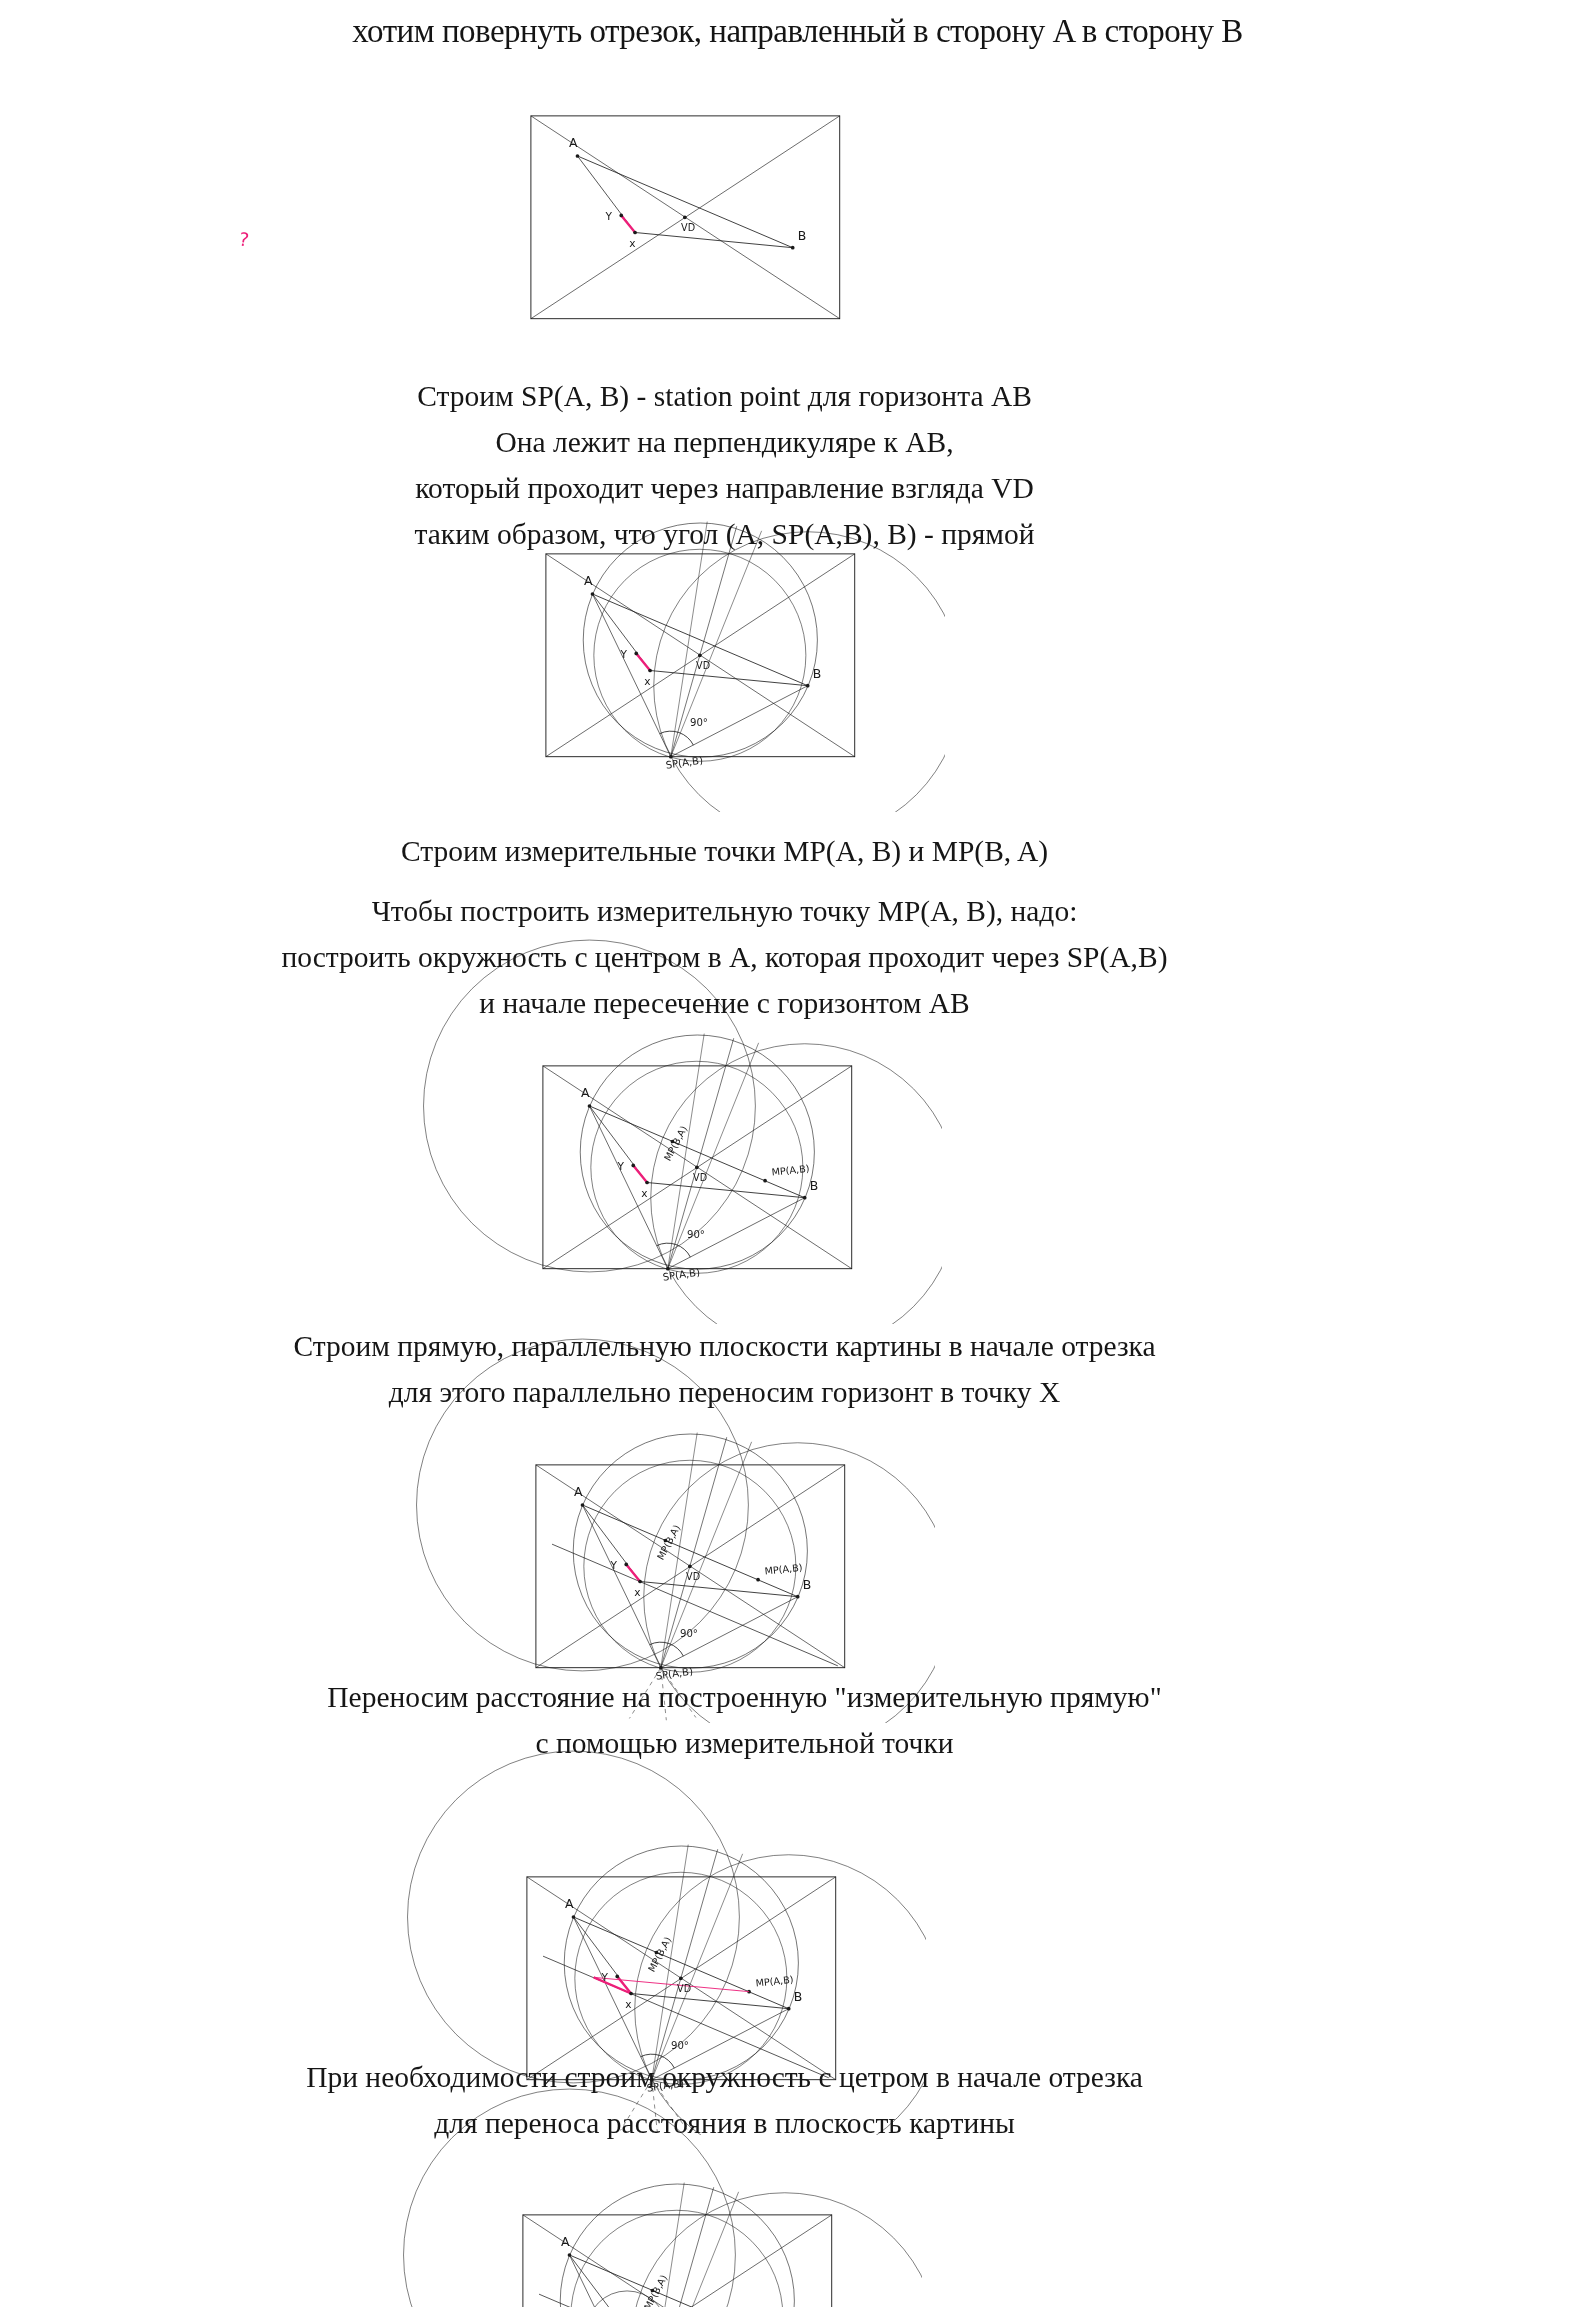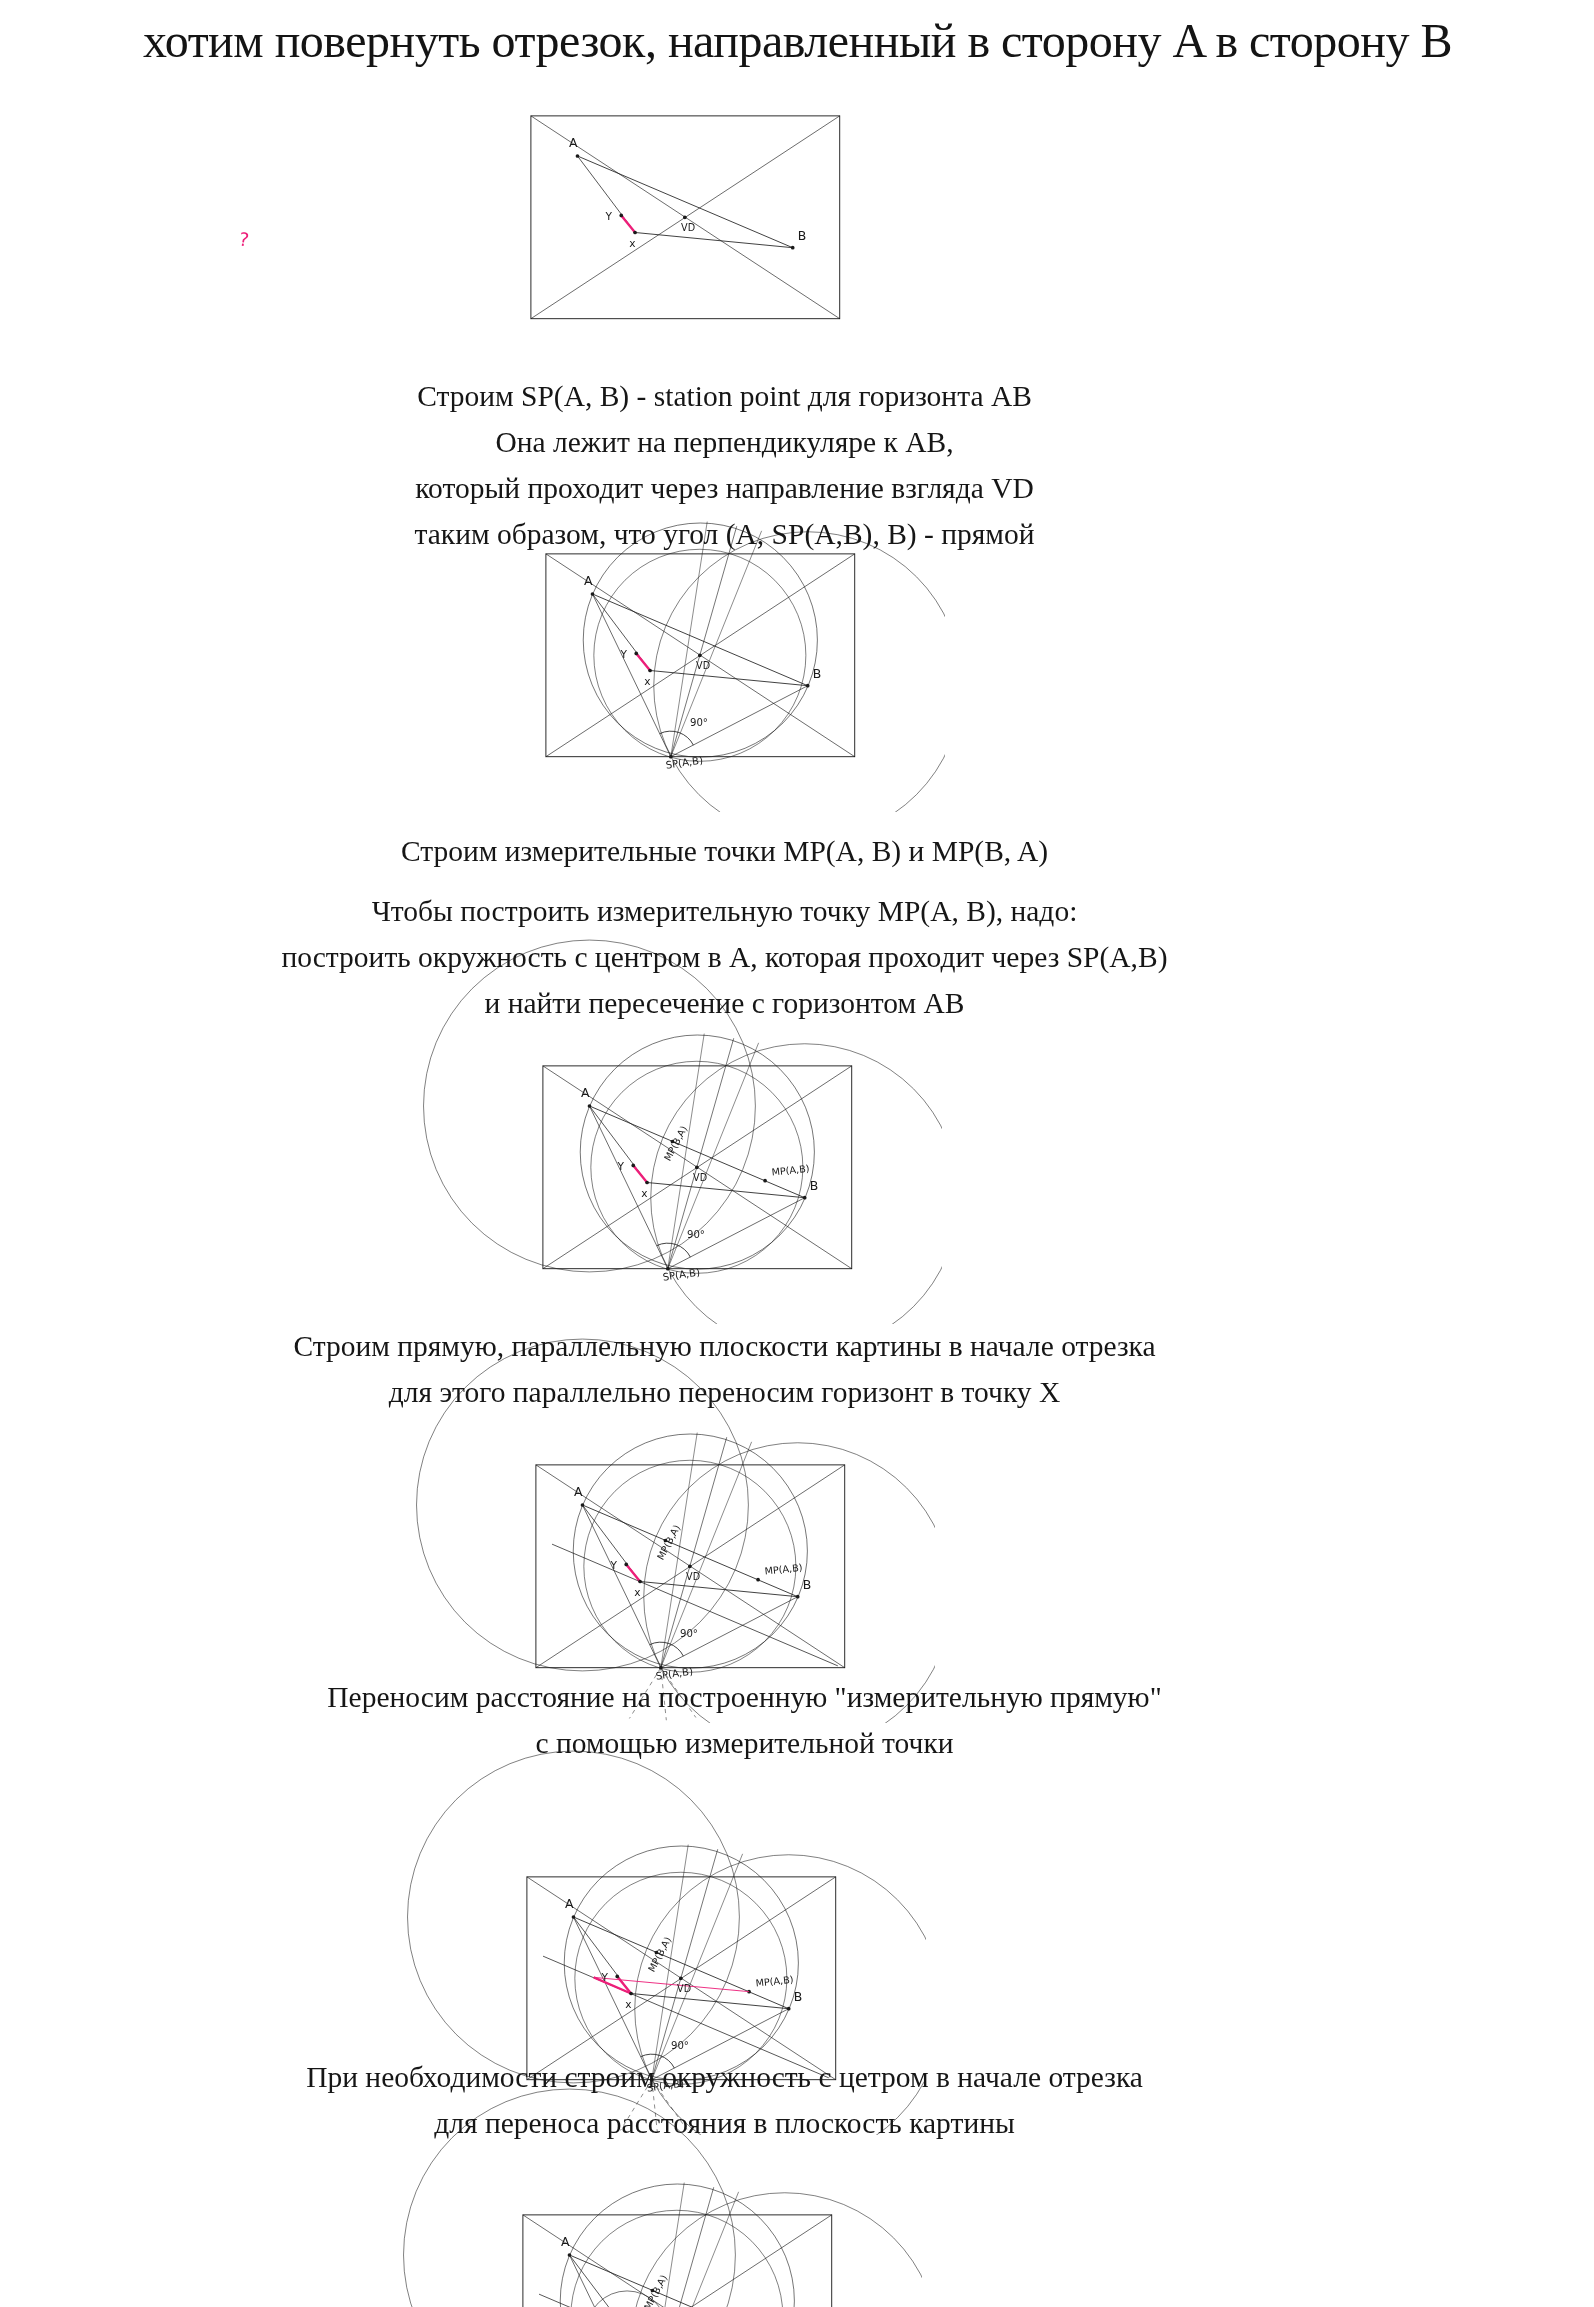--- a/index.html
+++ b/index.html
@@ -1,18 +1,18 @@
 <!DOCTYPE html>
 <html style="font-size:7.4px"><head>
 <meta charset="utf-8">
 <style>
   html,body{margin:0;padding:0;width:1595px;height:2768px;background:#ffffff;overflow:hidden;position:relative;}
   body{font-family:"Liberation Serif",serif;color:#111;}
   .title{position:absolute;left:0;top:13px;width:1595px;text-align:center;
-         font-size:48px;letter-spacing:-0.5px;color:#141414;}
+         font-size:33px;letter-spacing:-0.5px;color:#141414;}
   .caption{position:absolute;left:0;width:1449px;text-align:center;font-size:29.5px;color:#161616;}
   .caption .line{height:46px;line-height:46px;white-space:nowrap;}
   .caption .gap{margin-bottom:14px;}
   .qmark{position:absolute;left:239px;top:229px;font-family:"DejaVu Sans",sans-serif;
          font-size:18.5px;color:#ed1e79;transform:rotate(8deg);}
   .diag{position:absolute;}
   svg text{font-family:"DejaVu Sans",sans-serif;fill:#1a1a1a;}
 </style>
 </head>
 <body>
@@ -238,21 +238,21 @@
   <div class="line">Строим SP(A, B) - station point для горизонта AB</div>
   <div class="line">Она лежит на перпендикуляре к AB,</div>
   <div class="line">который проходит через направление взгляда VD</div>
   <div class="line">таким образом, что угол (A, SP(A,B), B) - прямой</div>
 </div>
 
 <div class="caption" style="top:828px;text-align:center;">
   <div class="line gap">Строим измерительные точки MP(A, B) и MP(B, A)</div>
   <div class="line">Чтобы построить измерительную точку MP(A, B), надо:</div>
   <div class="line">построить окружность с центром в A, которая проходит через SP(A,B)</div>
-  <div class="line">и найти пересечение с горизонтом AB</div>
+  <div class="line">и начале пересечение с горизонтом AB</div>
 </div>
 
 <div class="caption" style="top:1323px;">
   <div class="line">Строим прямую, параллельную плоскости картины в начале отрезка</div>
   <div class="line">для этого параллельно переносим горизонт в точку X</div>
 </div>
 
 <div class="caption" style="top:1674px;padding-left:20px;">
   <div class="line">Переносим расстояние на построенную "измерительную прямую"</div>
   <div class="line">с помощью измерительной точки</div>

